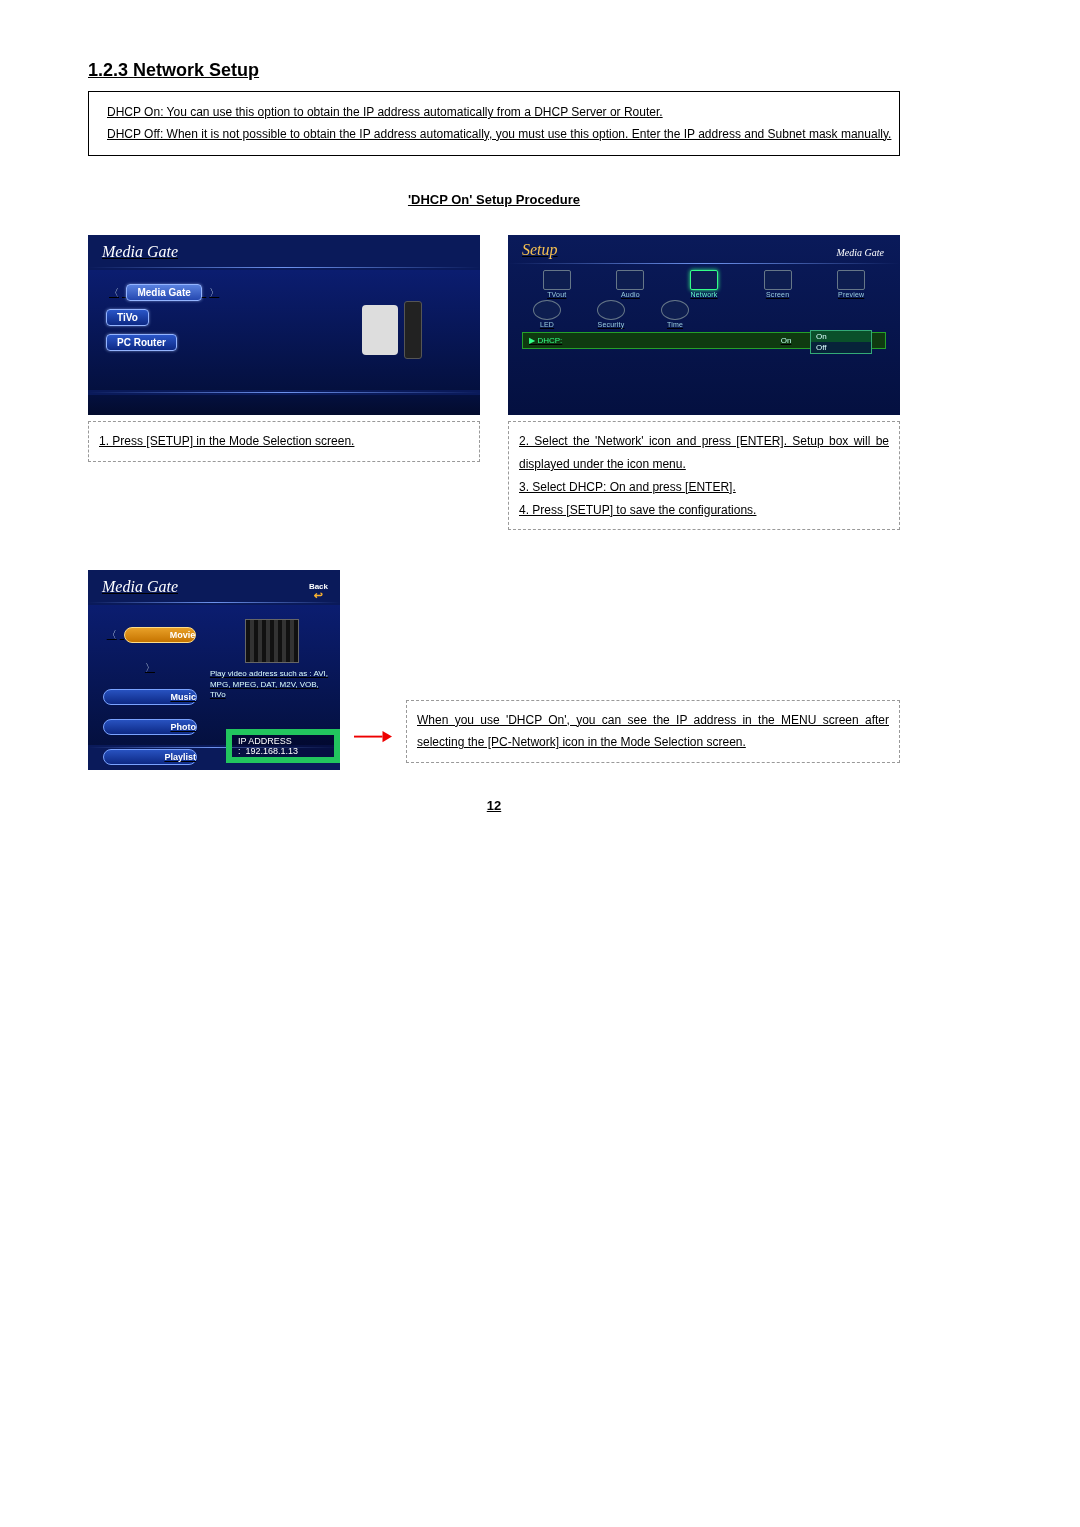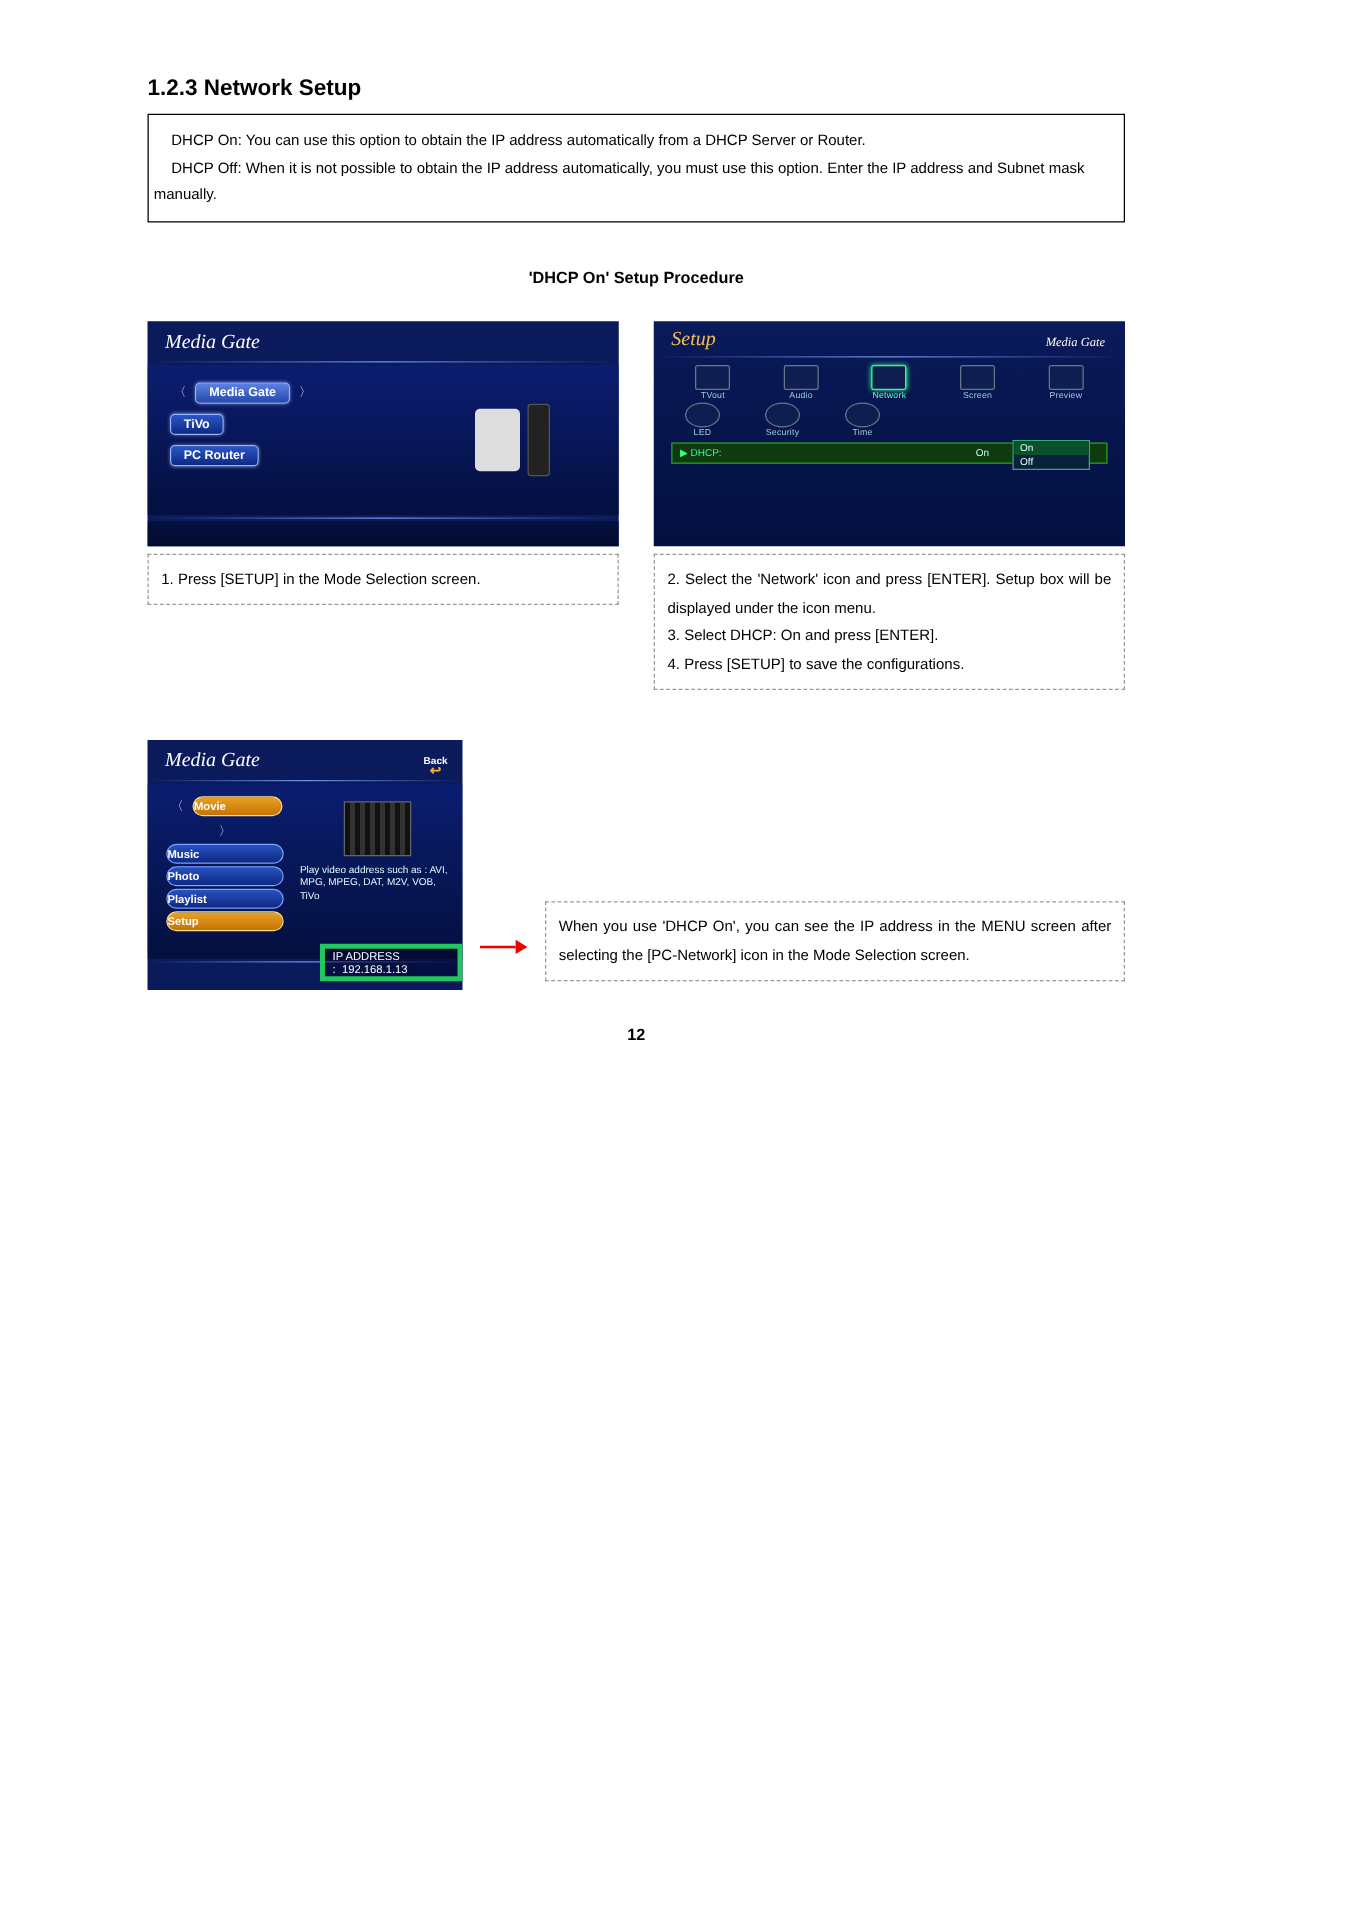--- a/index.html
+++ b/index.html
@@ -5,23 +5,24 @@
   body {
     margin: 0;
     background: #fff;
     font-family: Arial, Helvetica, sans-serif;
     color: #000;
   }
   .page {
     width: 1080px;
     min-height: 1527px;
     margin: 0 auto;
-    padding: 60px 180px 40px 118px;
+    padding: 60px 180px 40px 88px;
     box-sizing: border-box;
     position: relative;
+    text-decoration: underline;
   }
   h1.section-title {
     font-size: 18px;
     font-weight: bold;
     margin: 0 0 10px 0;
   }
   p.intro {
     font-size: 13px;
     line-height: 2;
     margin: 0 0 12px 0;
@@ -164,43 +165,43 @@
   .caption.justify { text-align: justify; }
   
   .menu-left {
     width:46%;
     padding:8px 4px 4px 12px;
     box-sizing:border-box;
   }
   .menu-btn{
     display:block;
     width:92px;
-    margin:2px auto;
-    text-align:left;
+    margin:14px auto;
+    text-align:right;
     color:#fff;
     font-size:9px;
     font-weight:bold;
     padding:2px 0;
     border-radius:10px;
     background:linear-gradient(#2852c0,#0d2985);
     border:1px solid #7aa3ff;
   }
   .menu-btn.movie{ background:linear-gradient(#e8a028,#c67400); border-color:#ffdd88;}
   .menu-btn.setup{ background:linear-gradient(#e8a028,#c67400); border-color:#ffdd88;}
   .menu-right {
     flex:1; padding:10px 6px 4px 6px; box-sizing:border-box;
     font-size:8px;color:#dff;
   }
   .film-icon{
     width:52px;height:42px;background:#222;border:1px solid #666;
     margin:4px auto 6px auto;
     background-image: repeating-linear-gradient(90deg,#111 0 4px,#333 4px 8px);
   }
   .ip-box{
-    border:4px solid #22c55e;
+    border:6px solid #22c55e;
     color:#fff;
     font-size:9px;
     padding:1px 6px;
     position:absolute;
     left:138px;
     bottom:7px;
     background:rgba(0,0,30,0.4);
   }
   .back-lbl{
     position:absolute; top:12px; right:12px;

